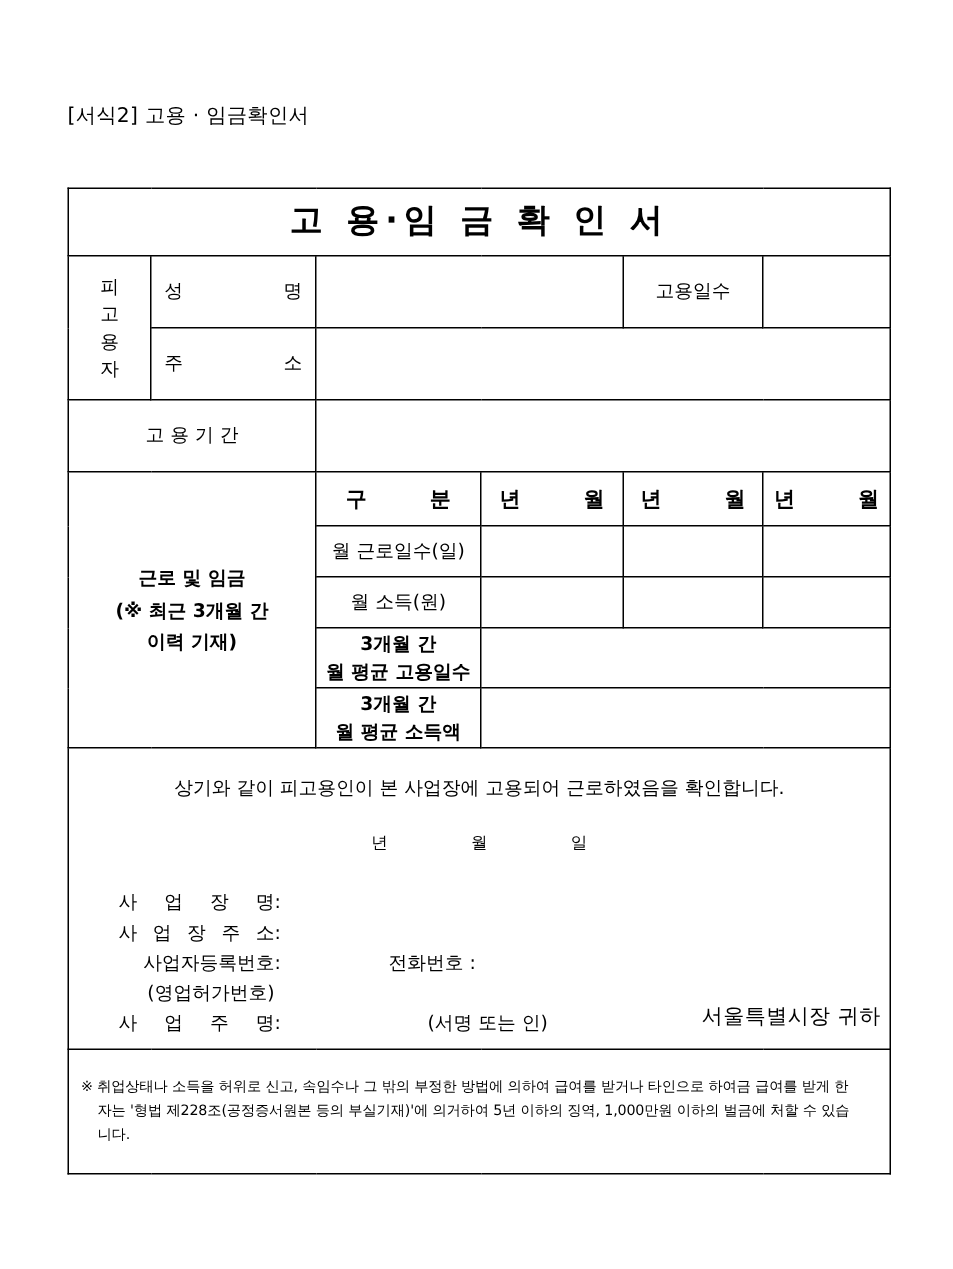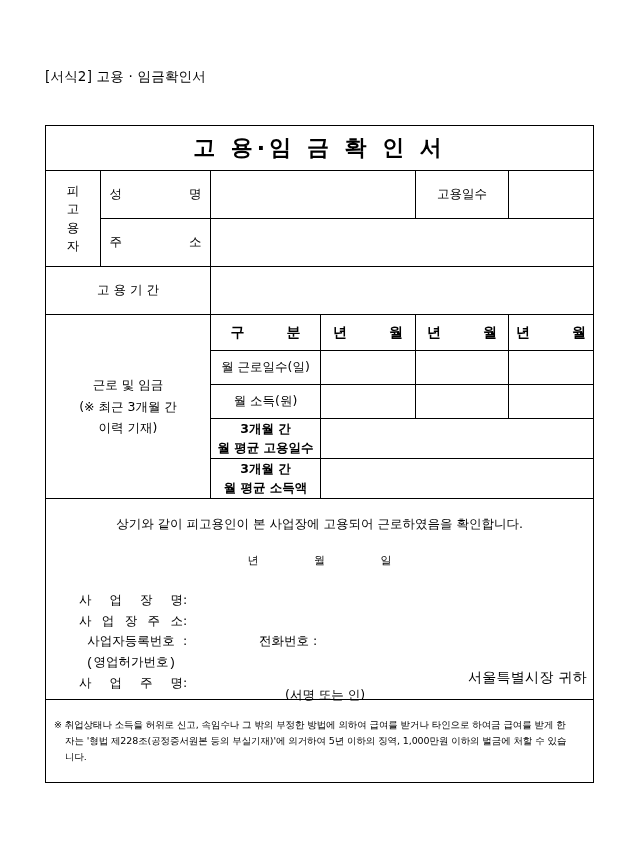--- a/index.html
+++ b/index.html
@@ -77,20 +77,21 @@
     font-size: 14px;
     font-weight: bold;
   }
   .row-h48 { height: 48px; }
   .row-h36 { height: 36px; }
   .row-h40 { height: 40px; font-weight: bold; }
   .row-h34 { height: 34px; }
   .work-label {
     font-size: 12.5px;
     line-height: 1.75;
+    font-weight: bold;
   }
   .work-label span { display: block; }
   .two-line {
     font-size: 12.5px;
     line-height: 1.5;
   }
   .two-line span { display: block; }
   .blank-cell { background: #ffffff; }
 
   .stmt-cell {
@@ -128,33 +129,32 @@
   }
   .biz-key-a {
     display: inline-block;
     width: 104px;
     text-align: justify;
     text-align-last: justify;
   }
   .biz-key-b {
     display: inline-block;
     width: 104px;
-    text-align: center;
-    font-family: Liberation Mono, monospace;
+    text-align: right;
   }
   .biz-colon { display: inline-block; }
   .biz-right {
     position: absolute;
     left: 180px;
     top: 0;
   }
   .biz-right2 {
     position: absolute;
     left: 206px;
-    top: 12px;
+    top: 0;
     text-align: right;
   }
   .recipient {
     position: absolute;
     right: 6px;
     bottom: 12px;
     font-size: 14px;
     letter-spacing: 0.3px;
     white-space: nowrap;
   }

